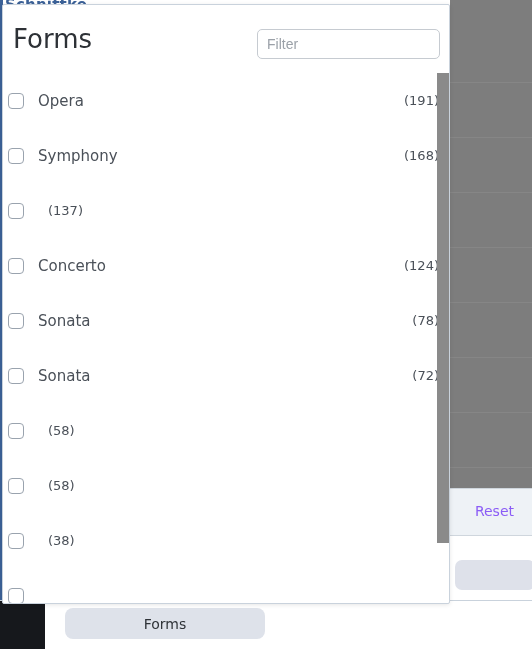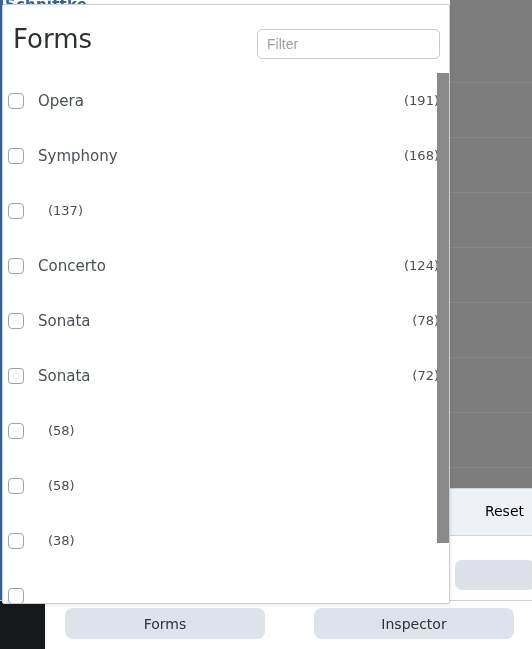--- a/index.html
+++ b/index.html
@@ -56,24 +56,24 @@
     left: 450px;
     top: 488px;
     width: 82px;
     height: 48px;
     background: #eef2f6;
     border-top: 1px solid #cfd6dd;
     border-bottom: 1px solid #cfd6dd;
   }
   .bg-reset-link {
     position: absolute;
-    right: 8px;
+    right: 18px;
     top: 14px;
     font-size: 14px;
-    color: #000000;
+    color: #8b5cf6;
   }
 
   .bg-right-field {
     position: absolute;
     left: 455px;
     top: 560px;
     width: 80px;
     height: 30px;
     border-radius: 7px;
     background: #dee1ea;
@@ -259,21 +259,20 @@
     <div class="scrim-row-line" style="top:247px"></div>
     <div class="scrim-row-line" style="top:302px"></div>
     <div class="scrim-row-line" style="top:357px"></div>
     <div class="scrim-row-line" style="top:412px"></div>
     <div class="scrim-row-line" style="top:467px"></div>
   </div>
 
   <div class="bottom-bar">
     <div class="bottom-dark-block"></div>
     <button class="tab-button tab-forms">Forms</button>
-    <button class="tab-button tab-inspector">Inspector</button>
   </div>
 
   <div class="modal">
 
     <div class="modal-header">
       <span class="modal-title">Forms</span>
       <input class="filter-input" type="text" placeholder="Filter" style="">
     </div>
 
     <div class="list-viewport">

